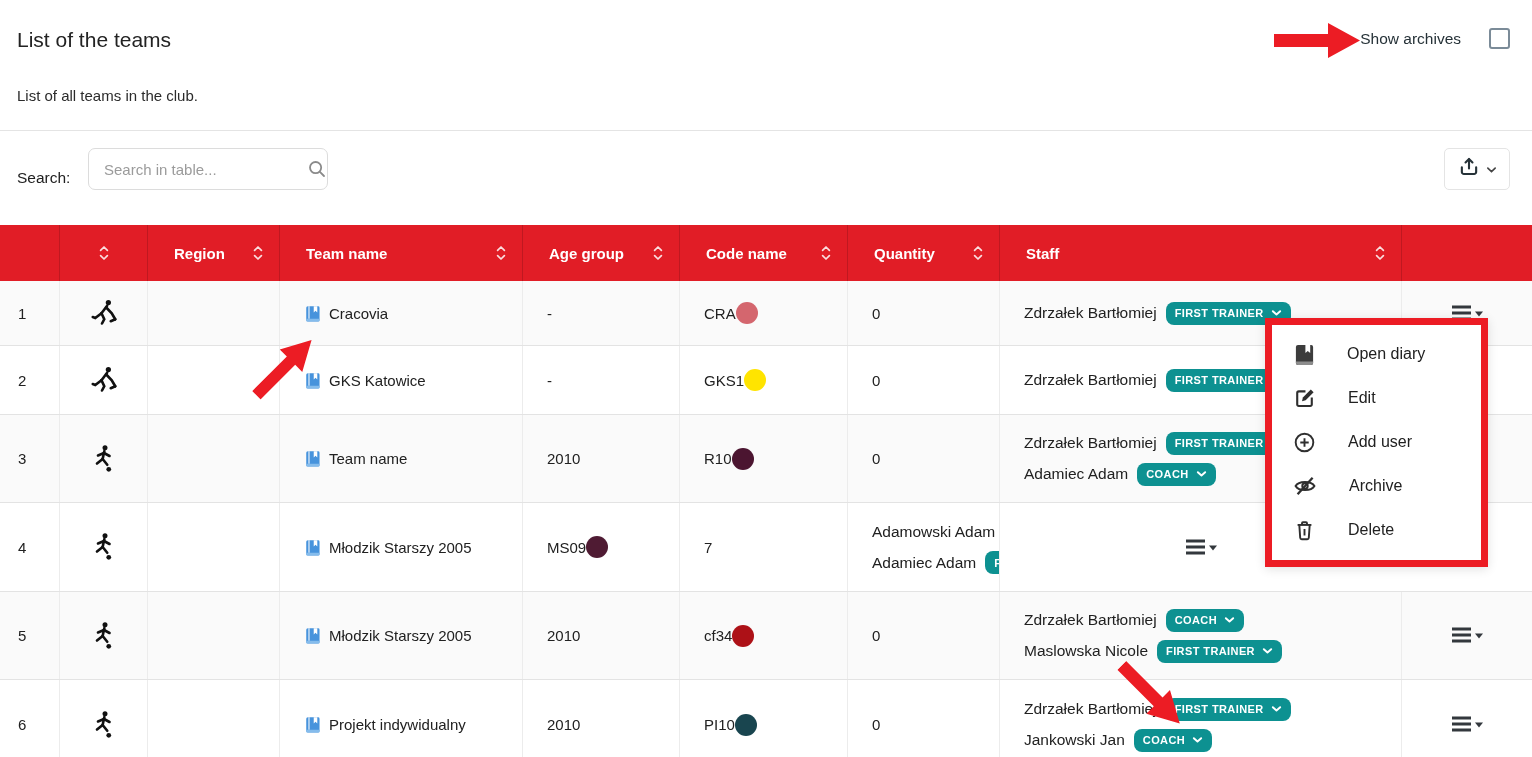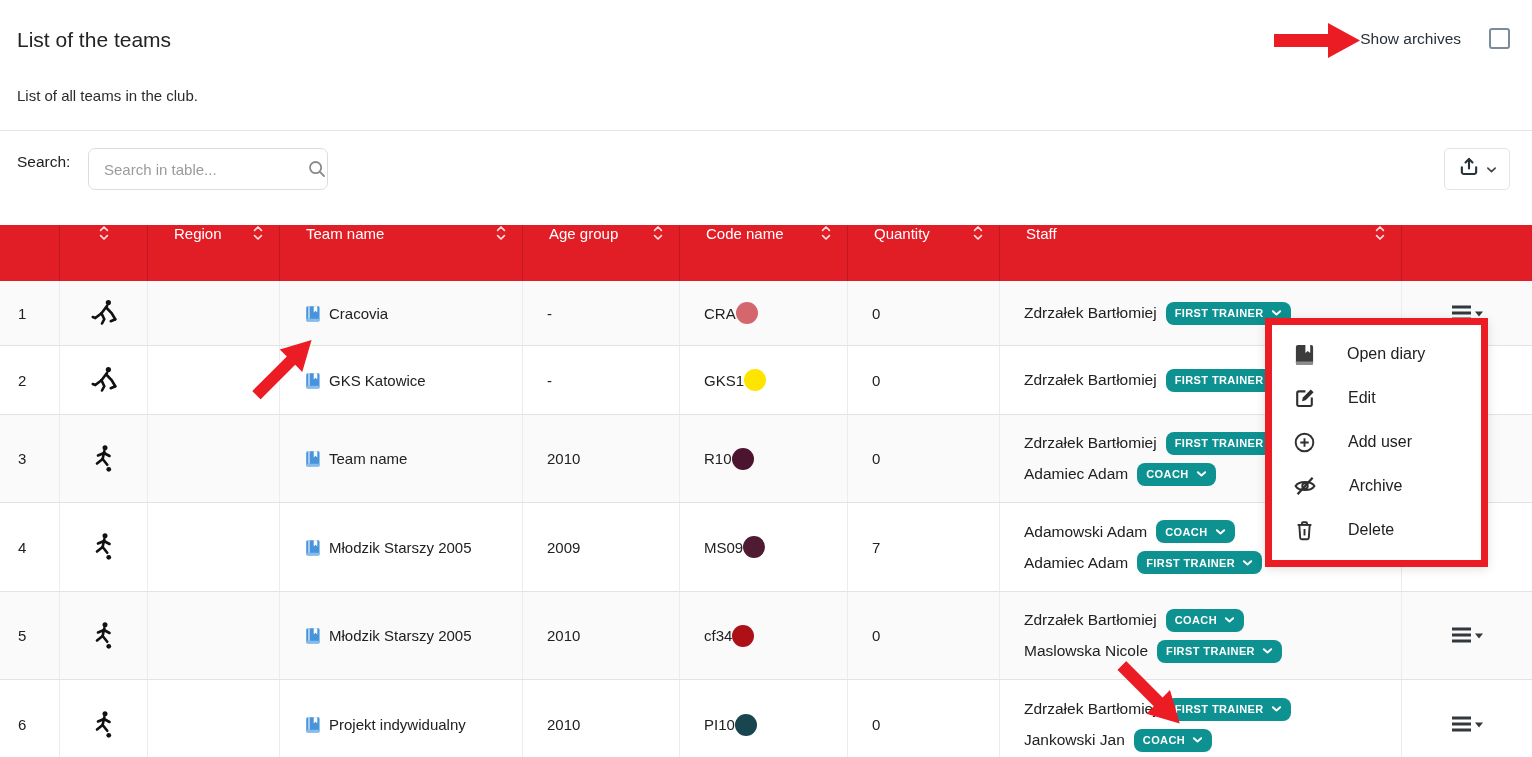--- a/index.html
+++ b/index.html
@@ -11,35 +11,35 @@
   .page-header { position:relative; height:131px; border-bottom:1px solid #e4e4e4; }
   .page-title { position:absolute; left:17px; top:28px; font-size:21px; color:#232323; }
   .page-subtitle { position:absolute; left:17px; top:87px; font-size:15px; color:#2b2b2b; }
   .archives-wrap { position:absolute; right:22px; top:28px; display:flex; align-items:center; gap:28px; }
   .archives-label { font-size:15.5px; color:#263238; }
   .archives-checkbox { width:21px; height:21px; border:2px solid #7b8b98; border-radius:3px; background:#fff; cursor:pointer; }
 
   
   .toolbar { position:relative; height:93px; }
   .search-label { position:absolute; left:17px; top:169px; font-size:15.5px; }
-  .toolbar .search-label { top:22px; }
+  .toolbar .search-label { top:38px; }
   .search-box { position:absolute; left:88px; top:17px; width:240px; height:42px;
                 border:1px solid #dcdcdc; border-radius:7px; display:flex; align-items:center; background:#fff; }
   .search-input { border:none; outline:none; flex:1; padding:0 4px 0 15px; font-size:15px; color:#7f1d1d;
                   font-family:inherit; background:transparent; }
   .search-input::placeholder { color:#9b9b9b; }
   .search-icon { margin-right:12px; display:flex; }
   .export-btn { position:absolute; right:22px; top:17px; width:66px; height:42px; border:1px solid #e4e4e4;
                 border-radius:5px; background:#fff; display:flex; align-items:center; justify-content:center; gap:6px; cursor:pointer; }
 
   
   .teams-table { position:absolute; left:0; top:225px; width:1532px; }
   .trow { display:grid; grid-template-columns:60px 88px 132px 243px 157px 168px 152px 402px 130px; }
   .thead { background:#e11d26; height:56px; }
-  .th { display:flex; align-items:flex-start; justify-content:space-between; color:#fff; font-weight:normal;
+  .th { display:flex; align-items:center; justify-content:space-between; color:#fff; font-weight:bold;
         font-size:15px; padding:0 16px 0 26px; border-right:1px solid rgba(0,0,0,0.15); }
   .th:last-child { border-right:none; }
   .th.center { justify-content:center; padding:0; }
   .tbody-row { border-bottom:1px solid #e3e3e3; }
   .tbody-row.odd { background:#fafafa; }
   .tbody-row.even { background:#ffffff; }
   .td { display:flex; align-items:center; padding-left:24px; font-size:15px; color:#212121;
         border-right:1px solid #ececec; overflow:hidden; }
   .td:last-child { border-right:none; }
   .td.num { padding-left:18px; }
@@ -361,21 +361,20 @@
             <use href="#i-soccer"></use>
           </svg>
       </div>
       <div class="td"></div>
       <div class="td team-cell">
         <svg width="17" height="19" viewBox="0 0 22 23">
             <use href="#i-book-blue"></use>
           </svg>
         <span>Młodzik Starszy 2005</span>
       </div>
-      <div class="td">2009</div>
       <div class="td code-cell">
         <span>MS09</span>
         <span class="code-dot" style="background-color: rgb(79, 27, 51);"></span>
       </div>
       <div class="td">7</div>
       <div class="td staff-cell">
         <div class="staff-line">
           <span class="staff-name">Adamowski Adam</span>
           <span class="role-badge">
             <span>COACH</span>

